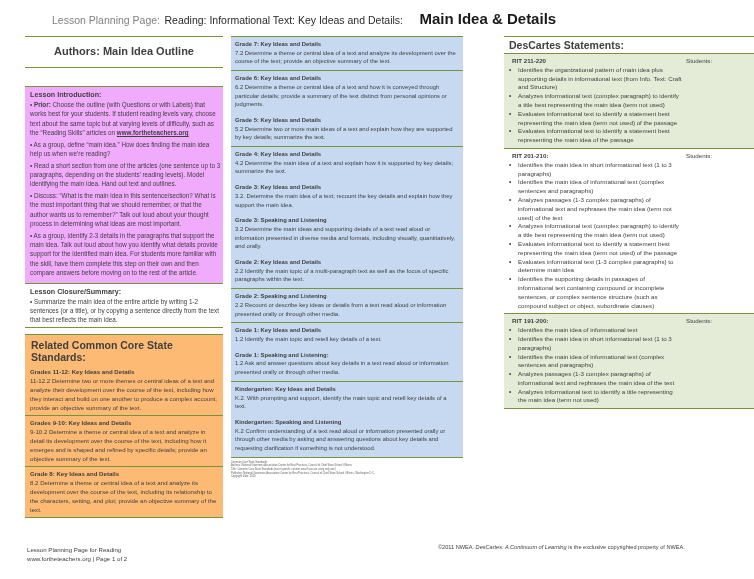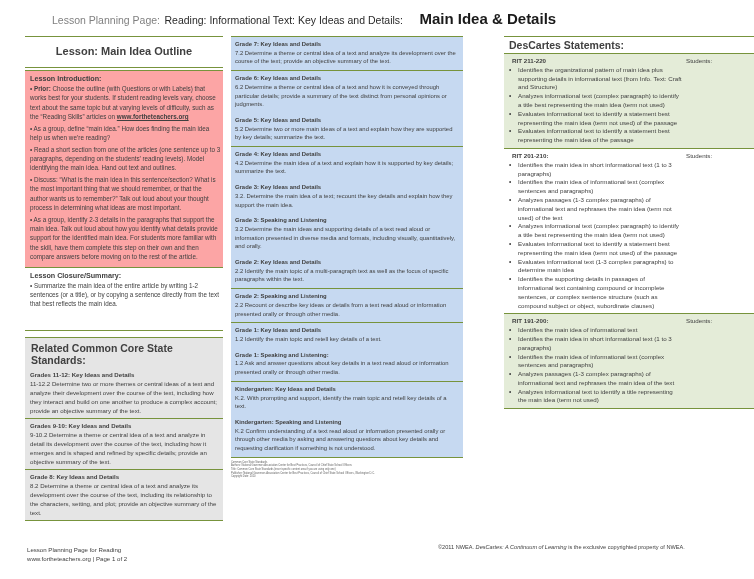--- a/index.html
+++ b/index.html
@@ -11,30 +11,30 @@
   .hdr-mid { font-size: 10.5px; color: #2a2a2a; font-weight: normal; }
   .hdr-main { font-size: 15px; color: #1a1a1a; font-weight: bold; margin-left: 12px; }
 
   
   .col-left { position: absolute; left: 25px; top: 36px; width: 198px; }
   .col-mid { position: absolute; left: 231px; top: 36px; width: 232px; }
   .col-right { position: absolute; left: 458px; top: 36px; width: 254px; margin-left: 46px; }
 
   .lesson-title-box { padding: 8px 0 10px; text-align: center; font-size: 11px; font-weight: bold; color: #404040; border-top: 1.5px solid #77933c; border-bottom: 1.5px solid #77933c; }
 
-  .intro-box { background: #fca5a5; padding: 3px 2px 3px 5px; font-size: 6.3px; line-height: 9.3px; border-top: 1.5px solid #77933c; margin-top: 2px; }
+  .intro-box { background: #f0abfc; padding: 3px 2px 3px 5px; font-size: 6.3px; line-height: 9.3px; border-top: 1.5px solid #77933c; margin-top: 18px; }
   .intro-box .sec-title { font-weight: bold; font-size: 7.2px; line-height: 10px; color: #404040; }
   .intro-box p { margin-bottom: 2.5px; }
   .intro-box b { color: #404040; }
   .intro-box .link { text-decoration: underline; font-weight: bold; }
 
-  .closure-box { padding: 3px 2px 21px 5px; font-size: 6.3px; line-height: 9.3px; border-top: 1.5px solid #77933c; border-bottom: 1.5px solid #77933c; }
+  .closure-box { padding: 3px 2px 2px 5px; font-size: 6.3px; line-height: 9.3px; border-top: 1.5px solid #77933c; border-bottom: 1.5px solid #77933c; }
   .closure-box .sec-title { font-weight: bold; font-size: 7.2px; line-height: 10px; }
 
-  .ccss-box { background: #e5e5e5; margin-top: 6px; border-top: 1.5px solid #77933c; border-bottom: 1.5px solid #77933c; }
+  .ccss-box { background: #fdba74; margin-top: 6px; border-top: 1.5px solid #77933c; border-bottom: 1.5px solid #77933c; }
   .ccss-title { font-size: 10.5px; font-weight: bold; color: #404040; padding: 4px 4px 2px 6px; }
   .std { padding: 2px 3px 3px 5px; font-size: 6.1px; line-height: 9px; }
   .std + .std.divided { border-top: 1.2px solid #77933c; }
   .std .std-head { font-weight: bold; }
 
   .mid-box { background: #c6d9f1; border-top: 1.5px solid #77933c; border-bottom: 1.5px solid #77933c; }
   .mid-box .std { padding: 3px 4px 4px 4px; font-size: 5.9px; line-height: 8.7px; }
 
   .citation { font-size: 2.6px; line-height: 3.6px; color: #606060; padding-top: 3px; }
 
@@ -56,21 +56,21 @@
 </head>
 <body>
 
 <div class="page-header">
   <span class="hdr-prefix">Lesson Planning Page:</span>
   <span class="hdr-mid">Reading: Informational Text: Key Ideas and Details:</span>
   <span class="hdr-main">Main Idea &amp; Details</span>
 </div>
 
 <div class="col-left">
-  <div class="lesson-title-box">Lesson:  Main Idea Outline</div>
+  <div class="lesson-title-box">Authors:  Main Idea Outline</div>
 
   <div class="intro-box">
     <div class="sec-title">Lesson Introduction:</div>
     <p>• <b>Prior:</b><span> Choose the outline (with Questions or with Labels) that works best for your students. If student reading levels vary, choose text about the same topic but at varying levels of difficulty, such as the “Reading Skills” articles on </span><span class="link">www.fortheteachers.org</span></p>
     <p>• <span>As a group, define “main idea.” How does finding the main idea help us when we’re reading?</span></p>
     <p>• <span>Read a short section from one of the articles (one sentence up to 3 paragraphs, depending on the students’ reading levels). Model identifying the main idea. Hand out text and outlines.</span></p>
     <p>• <span>Discuss: “What is the main idea in this sentence/section? What is the most important thing that we should remember, or that the author wants us to remember?” Talk out loud about your thought process in determining what ideas are most important.</span></p>
     <p>• <span>As a group, identify 2-3 details in the paragraphs that support the main idea. Talk out loud about how you identify what details provide support for the identified main idea. For students more familiar with the skill, have them complete this step on their own and then compare answers before moving on to the rest of the article.</span></p>
   </div>
 

